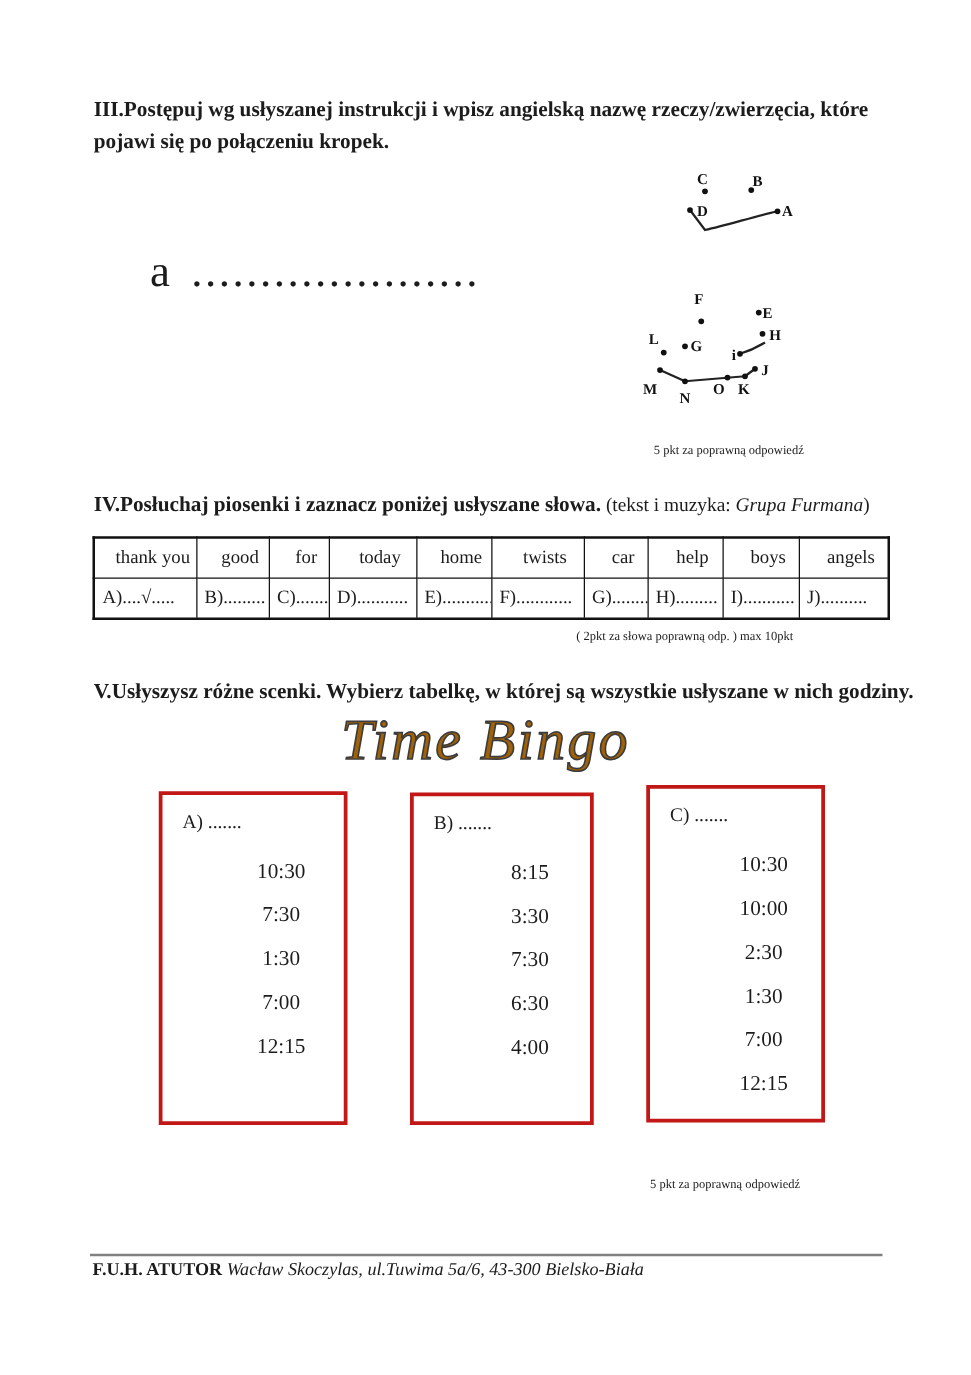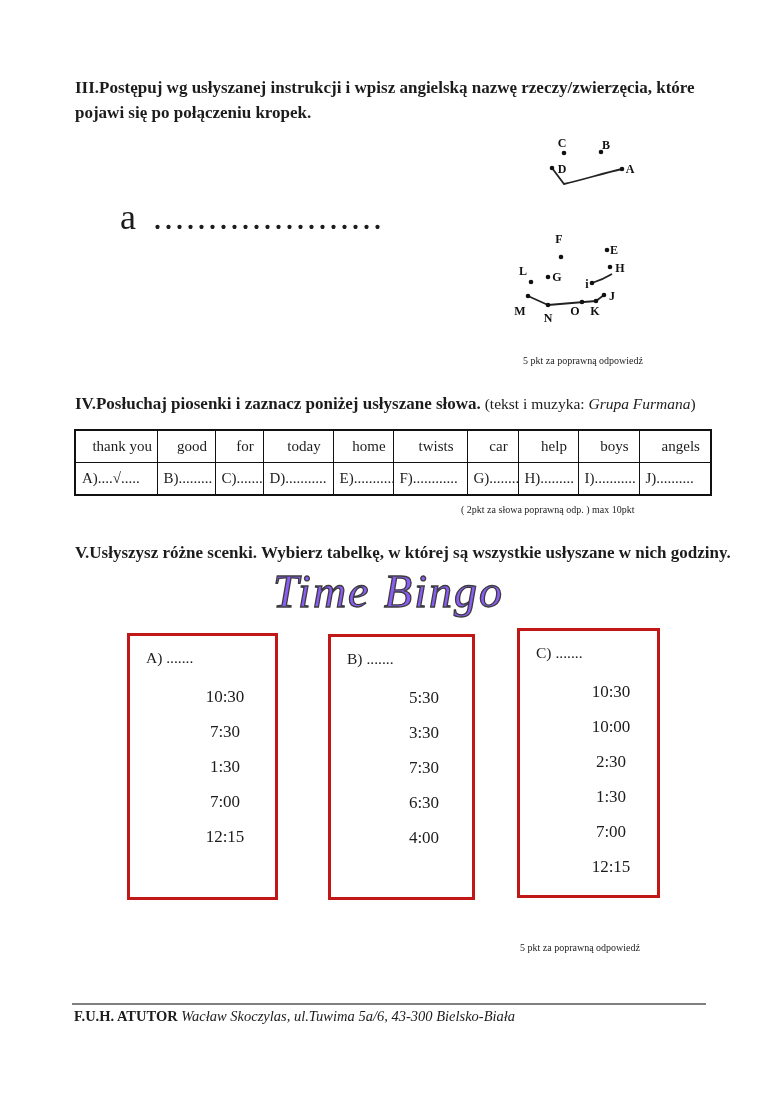--- a/index.html
+++ b/index.html
@@ -15,21 +15,21 @@
   #answer-line{font-size:36px;letter-spacing:1px;}
   #answer-line .dots{margin-left:16px;letter-spacing:2px;}
   
   #words-table{border-collapse:collapse;table-layout:fixed;width:636px;border:2px solid #111;}
   #words-table td{border:1px solid #111;height:29px;font-size:15px;overflow:hidden;white-space:nowrap;}
   #words-table tr.hdr td{text-align:center;padding-left:13px;}
   #words-table tr.ans td{text-align:left;padding-left:6px;}
   
   #bingo-title{
     width:777px;text-align:center;font-size:46px;font-style:italic;
-    letter-spacing:2px;color:#8b5cf6;-webkit-text-stroke:1.3px #3c3c3c;
+    letter-spacing:2px;color:#a16207;-webkit-text-stroke:1.3px #3c3c3c;
   }
   
   .bingo-box{position:absolute;box-sizing:border-box;background:#fff;}
   .bingo-label{margin:13px 0 0 16px;font-size:15.5px;}
   .bingo-times{margin-top:12px;text-align:center;font-size:17px;line-height:35px;margin-left:45px;}
   
   #footer-rule{border-top:2px solid #808080;}
   #footer-text{font-size:14.5px;}
   #footer-text .co{font-weight:bold;}
   #footer-text .addr{font-style:italic;margin-top:48px;}
@@ -148,21 +148,21 @@
         <div>10:30</div>
         <div>7:30</div>
         <div>1:30</div>
         <div>7:00</div>
         <div>12:15</div>
       </div>
     </div>
     <div class="bingo-box" style="left: 328px; top: 634px; width: 147px; height: 266px; border: 3px solid rgb(193, 23, 23);">
       <div class="bingo-label">B) .......</div>
       <div class="bingo-times">
-        <div>5:30</div>
+        <div>8:15</div>
         <div>3:30</div>
         <div>7:30</div>
         <div>6:30</div>
         <div>4:00</div>
       </div>
     </div>
     <div class="bingo-box" style="left: 517px; top: 628px; width: 143px; height: 270px; border: 3px solid rgb(193, 23, 23);">
       <div class="bingo-label">C) .......</div>
       <div class="bingo-times">
         <div>10:30</div>

